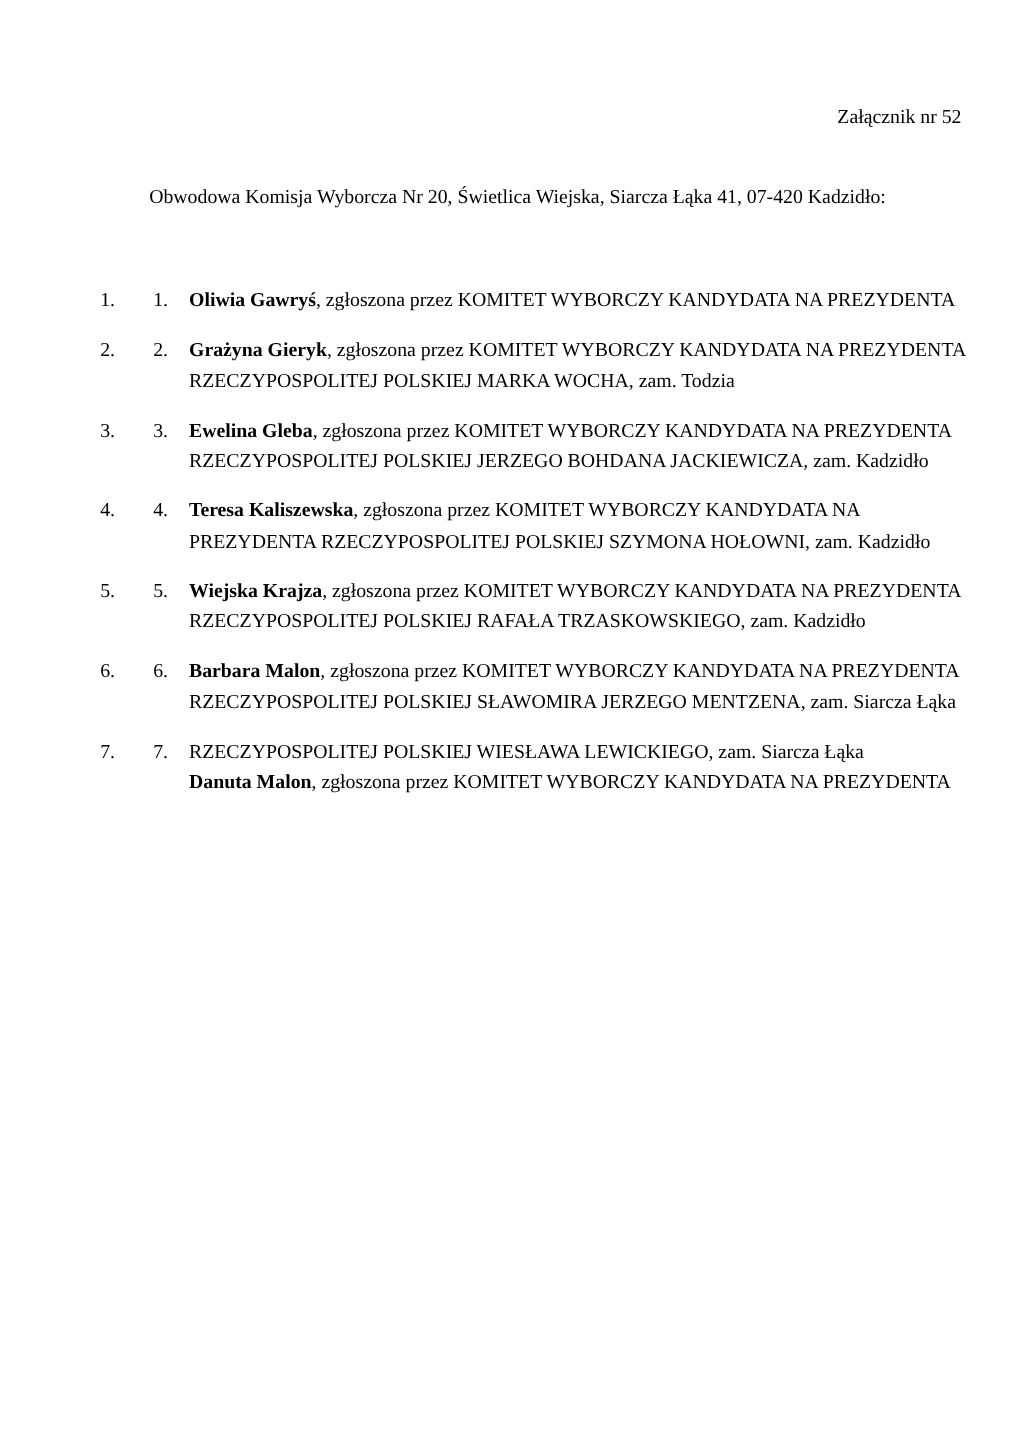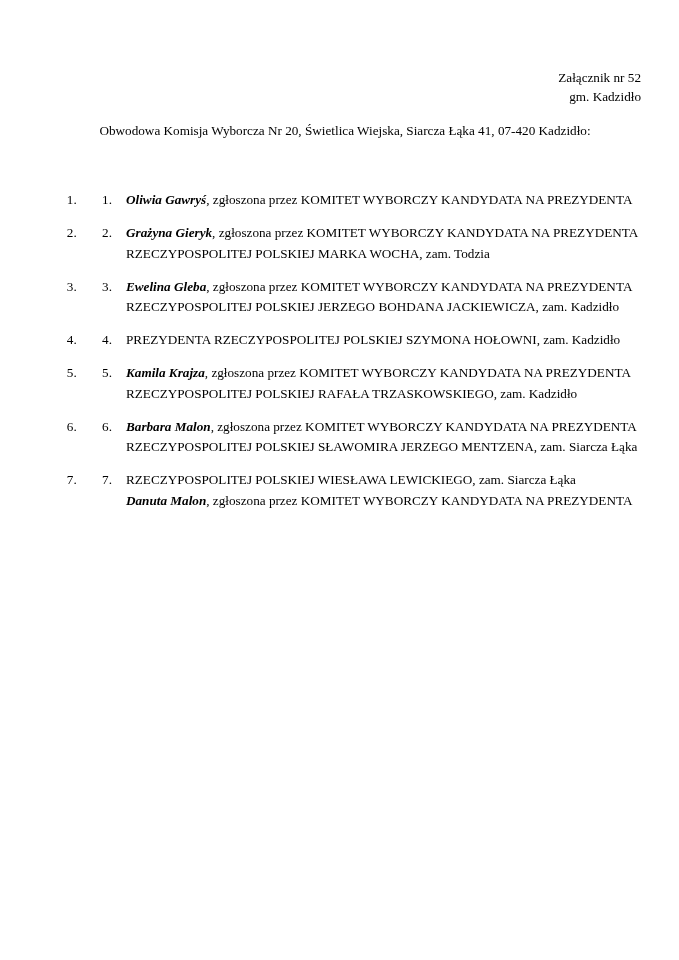--- a/index.html
+++ b/index.html
@@ -73,35 +73,33 @@
     top: 0;
     width: 32px;
     text-align: right;
     font-size: 13.2px;
   }
   .item-text {
     display: block;
   }
   .candidate-name {
     font-weight: bold;
-    font-style: italic;
   }
   .item-line {
     display: block;
     white-space: nowrap;
   }
 </style>
 </head>
 <body>
 
 <div class="page">
 
   <div class="doc-header">
     <span class="hline">Załącznik nr 52</span>
-    <span class="hline">gm. Kadzidło</span>
   </div>
 
   <div class="commission-line">Obwodowa Komisja Wyborcza Nr 20, Świetlica Wiejska, Siarcza Łąka 41, 07-420 Kadzidło:</div>
 
   <ol class="candidate-list">
     <li class="candidate-item">
       <span class="item-number">1.</span>
       <span class="item-text">
         <span class="item-line"><span class="candidate-name">Oliwia Gawryś</span><span>, zgłoszona przez KOMITET WYBORCZY KANDYDATA NA PREZYDENTA</span></span>
       </span>
@@ -119,28 +117,29 @@
       <span class="item-number">3.</span>
       <span class="item-text">
         <span class="item-line"><span class="candidate-name">Ewelina Gleba</span><span>, zgłoszona przez KOMITET WYBORCZY KANDYDATA NA PREZYDENTA</span></span>
         <span class="item-line">RZECZYPOSPOLITEJ POLSKIEJ JERZEGO BOHDANA JACKIEWICZA, zam. Kadzidło</span>
       </span>
     </li>
 
     <li class="candidate-item">
       <span class="item-number">4.</span>
       <span class="item-text">
+        <span class="item-line"><span class="candidate-name">Teresa Kaliszewska</span><span>, zgłoszona przez KOMITET WYBORCZY KANDYDATA NA</span></span>
         <span class="item-line">PREZYDENTA RZECZYPOSPOLITEJ POLSKIEJ SZYMONA HOŁOWNI, zam. Kadzidło</span>
       </span>
     </li>
 
     <li class="candidate-item">
       <span class="item-number">5.</span>
       <span class="item-text">
-        <span class="item-line"><span class="candidate-name">Kamila Krajza</span><span>, zgłoszona przez KOMITET WYBORCZY KANDYDATA NA PREZYDENTA</span></span>
+        <span class="item-line"><span class="candidate-name">Wiejska Krajza</span><span>, zgłoszona przez KOMITET WYBORCZY KANDYDATA NA PREZYDENTA</span></span>
         <span class="item-line">RZECZYPOSPOLITEJ POLSKIEJ RAFAŁA TRZASKOWSKIEGO, zam. Kadzidło</span>
       </span>
     </li>
 
     <li class="candidate-item">
       <span class="item-number">6.</span>
       <span class="item-text">
         <span class="item-line"><span class="candidate-name">Barbara Malon</span><span>, zgłoszona przez KOMITET WYBORCZY KANDYDATA NA PREZYDENTA</span></span>
         <span class="item-line">RZECZYPOSPOLITEJ POLSKIEJ SŁAWOMIRA JERZEGO MENTZENA, zam. Siarcza Łąka</span>
       </span>

